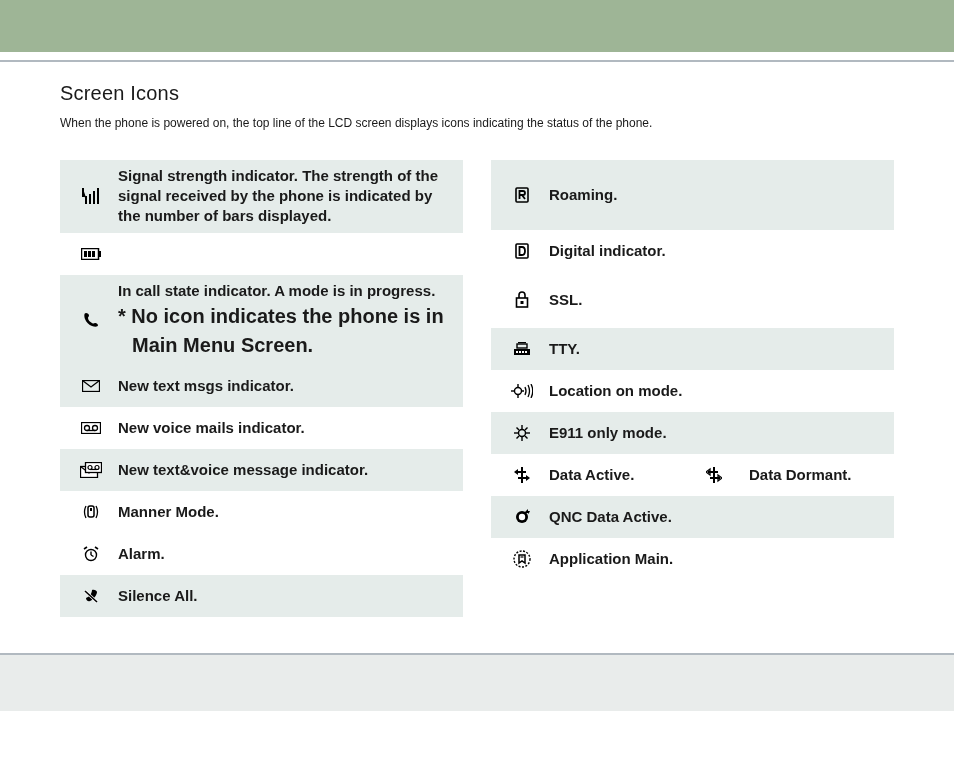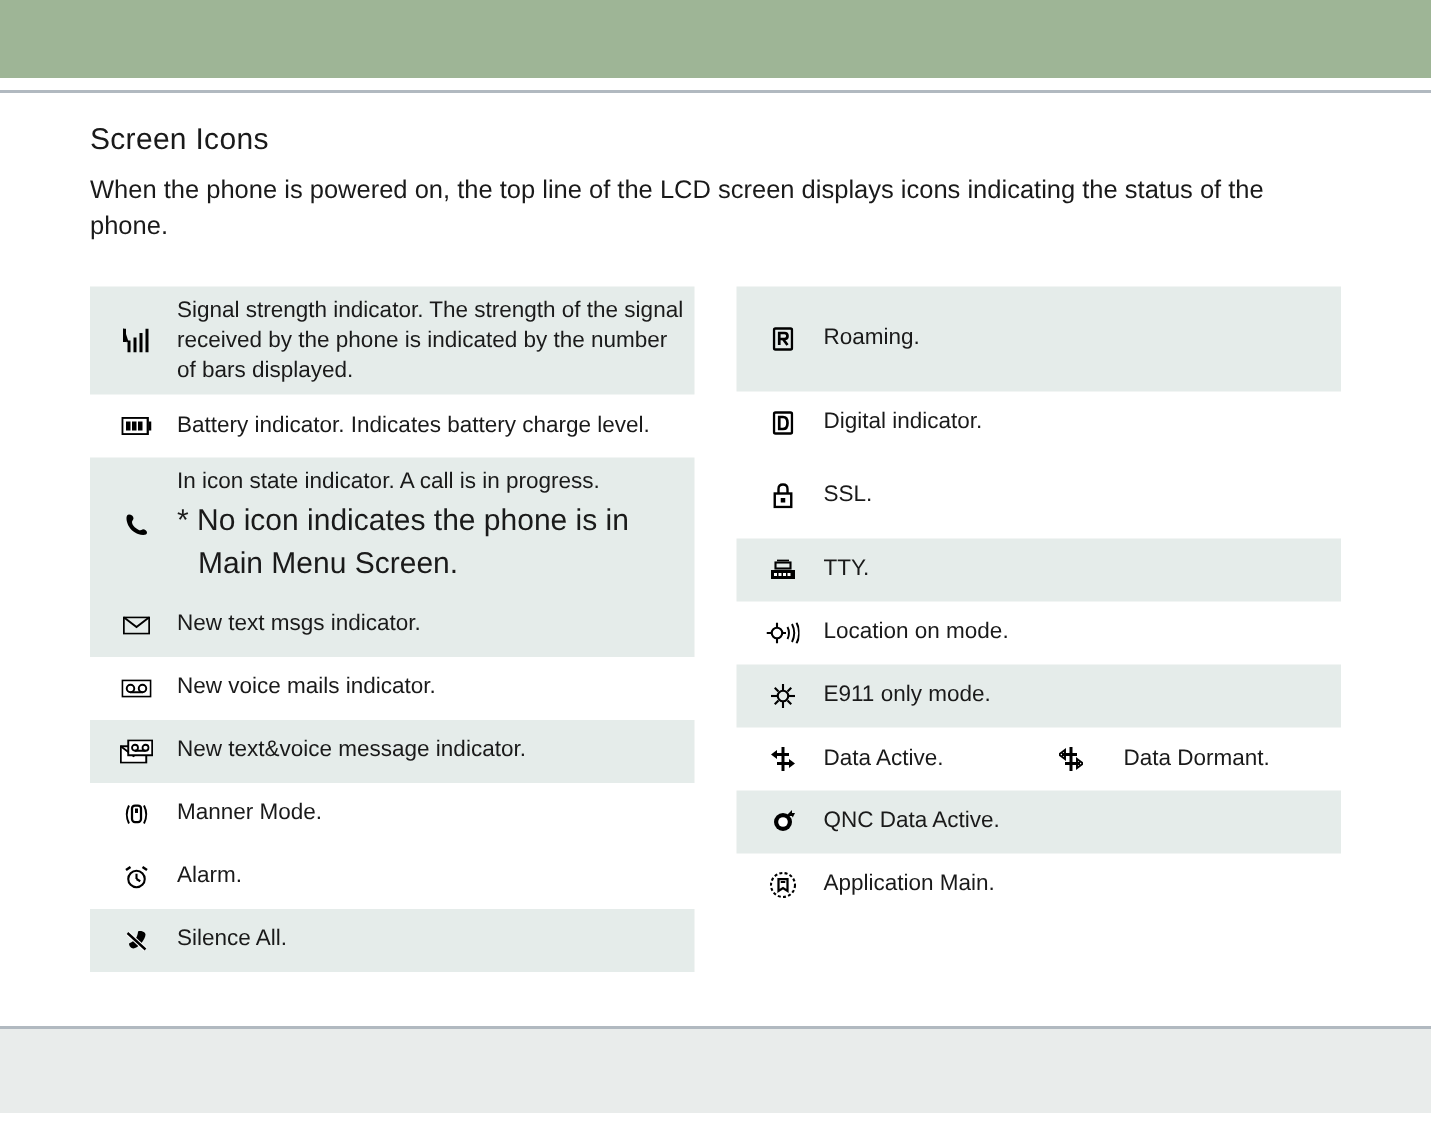--- a/index.html
+++ b/index.html
@@ -26,32 +26,33 @@
   }
   h2 {
     font-family: "Arial Narrow", "Helvetica Neue Condensed", Arial, sans-serif;
     font-stretch: condensed;
     font-weight: 400;
     font-size: 20px;
     margin: 6px 0 10px 0;
     letter-spacing: 0.2px;
   }
   .intro {
-    font-size: 17px;
+    font-size: 12px;
     font-family: "Arial Narrow", "Helvetica Neue Condensed", Arial, sans-serif;
     font-stretch: condensed;
     margin: 0 0 28px 0;
     line-height: 1.4;
   }
   .columns {
     display: flex;
     gap: 28px;
   }
   .col {
     flex: 1 1 0;
+    font-weight: bold;
   }
   .row {
     display: flex;
     align-items: center;
     padding: 6px 6px 6px 4px;
     min-height: 30px;
   }
   .row.alt {
     background: #e5ecea;
   }
@@ -140,31 +141,30 @@
       <div class="row">
         <div class="icon-cell">
           <svg width="20" height="12" viewBox="0 0 20 12">
             <rect x="0.5" y="0.5" width="17" height="11" fill="none" stroke="#000" stroke-width="1.5"></rect>
             <rect x="18" y="3" width="2" height="6" fill="#000"></rect>
             <rect x="3" y="3" width="3" height="6" fill="#000"></rect>
             <rect x="7" y="3" width="3" height="6" fill="#000"></rect>
             <rect x="11" y="3" width="3" height="6" fill="#000"></rect>
           </svg>
         </div>
-        <div class="desc">Battery indicator. Indicates battery charge level.</div>
       </div>
 
       <div class="row alt">
         <div class="icon-cell">
           <svg width="16" height="16" viewBox="0 0 16 16">
             <path d="M3 1 C1 1 1 4 2 7 C3 10 6 13 9 14 C12 15 15 15 15 13 C15 12 13 10.5 12 11 C11 11.4 10.5 12 9 11 C7 10 5 8 5 6 C5 5 6 4.5 6 3.5 C6 2 4.5 1 3 1 Z" fill="#000"></path>
           </svg>
         </div>
         <div class="desc">
-          <span>In icon state indicator. A call is in progress.</span>
+          <span>In call state indicator. A mode is in progress.</span>
           <span class="sub">* No icon indicates the phone is in</span>
           <span class="sub sub2">Main Menu Screen.</span>
         </div>
       </div>
 
 
       <div class="row alt">
         <div class="icon-cell">
           <svg width="18" height="12" viewBox="0 0 18 12">
             <rect x="0.5" y="0.5" width="17" height="11" fill="none" stroke="#000" stroke-width="1.3"></rect>

